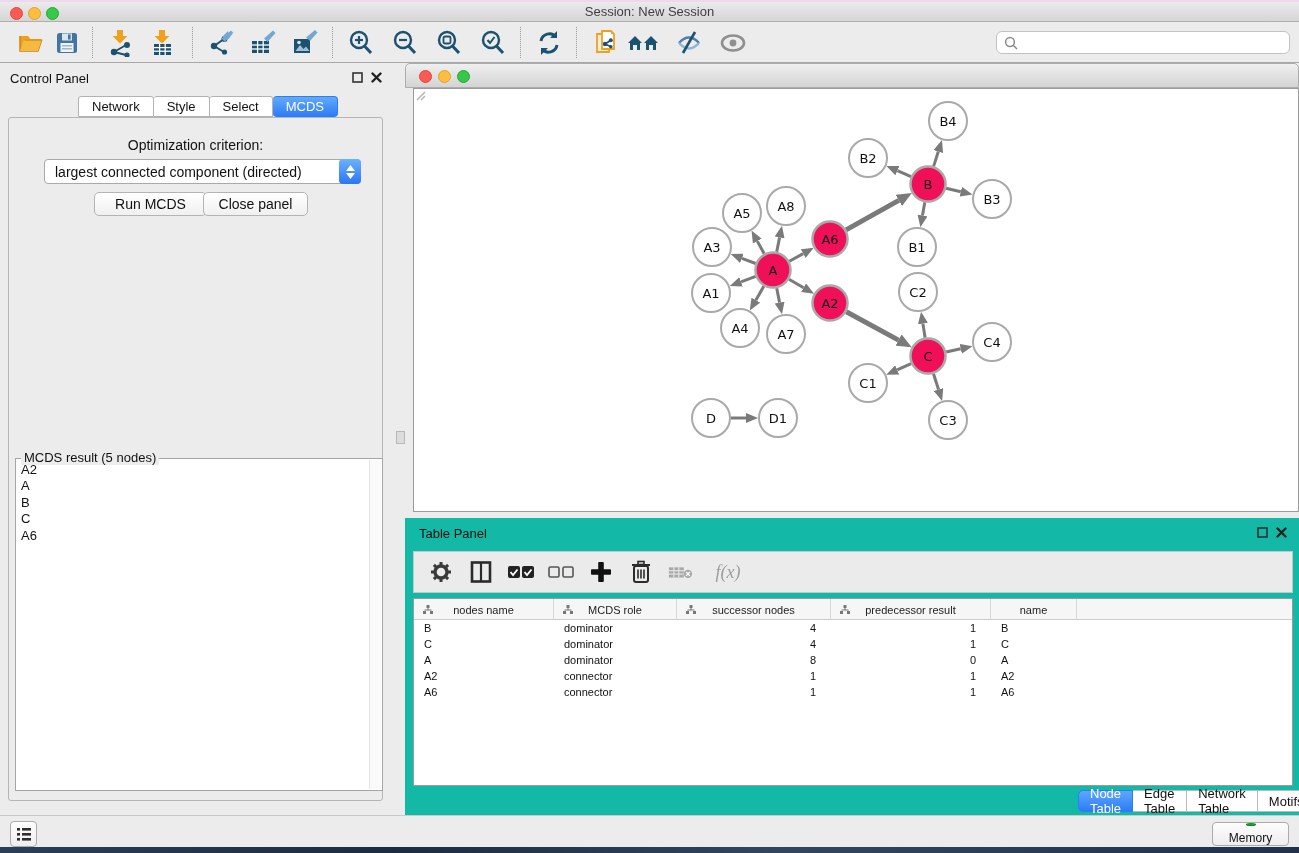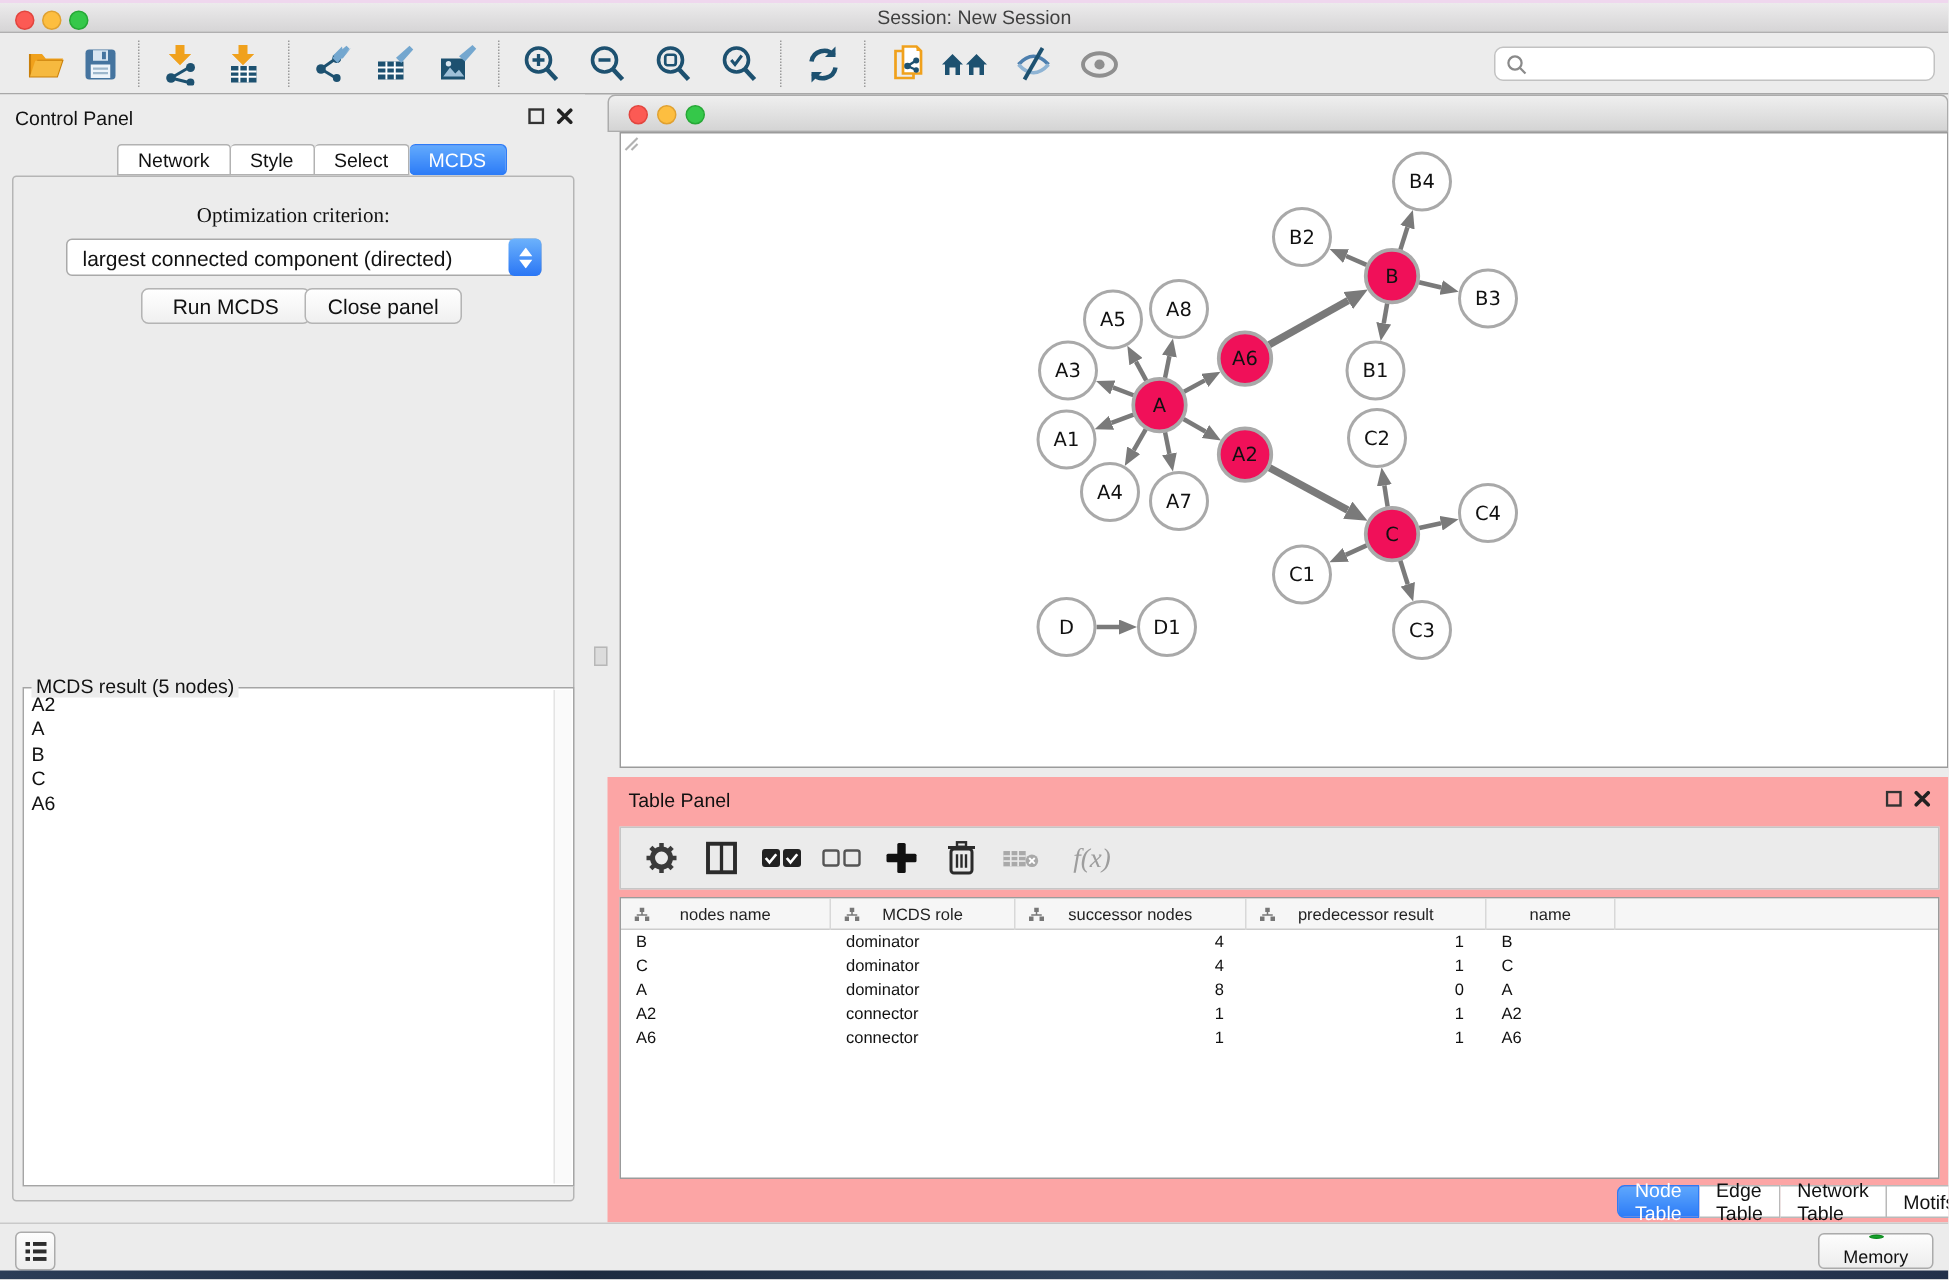--- a/index.html
+++ b/index.html
@@ -38,21 +38,21 @@
   .panel-title { position:absolute; left:10px; top:8px; font-size:13px; color:#111; }
   .panel-icons { position:absolute; right:8px; top:9px; display:flex; gap:8px; }
   .cp-tabs { position:absolute; left:78px; top:33px; display:flex; }
   .cp-tab {
     height:21px; padding:0 13px; font-size:13px; color:#111; background:#fff;
     border:1px solid #b2b2b2; border-left:none; display:flex; align-items:center; border-radius:3px 3px 0 0;
   }
   .cp-tab:first-child { border-left:1px solid #b2b2b2; }
   .cp-tab.active { background:linear-gradient(#62aafd,#2d7cf7); color:#fff; border-color:#2d7cf7; border-radius:4px; }
   .cp-content { position:absolute; left:8px; top:54px; width:375px; height:684px; border:1px solid #b5b5b5; border-radius:3px; background:#ececec; }
-  .opt-label { position:absolute; left:0; right:0; top:19px; text-align:center; font-size:14px; color:#111;font-family:Liberation Serif, serif; }
+  .opt-label { position:absolute; left:0; right:0; top:19px; text-align:center; font-size:14px; color:#111; }
   .criterion {
     position:absolute; left:35px; top:41px; width:317px; height:25px;
     background:#fff; border:1px solid #a9a9a9; border-radius:4px;
     font-size:14px; color:#111; display:flex; align-items:center; padding-left:10px;
   }
   .criterion .stepper {
     position:absolute; right:-1px; top:-1px; width:22px; height:25px; border-radius:4px;
     background:linear-gradient(#6cb2fc,#2a76f5); display:flex; flex-direction:column; align-items:center; justify-content:center; gap:2px;
   }
   .aquabtn {
@@ -75,21 +75,21 @@
   }
   .net-titlebar .title { position:absolute; left:0; right:0; top:5px; text-align:center; font-size:13px; color:#333; }
   .net-titlebar .tl { top:6px; }
   .net-canvas { position:absolute; left:8px; top:25px; width:1286px; height:487px; }
   .canvas-inner { position:absolute; left:0; top:0; width:886px; height:424px; background:#fff; border:1px solid #9b9b9b; }
   .net-canvas svg { position:absolute; left:0; top:0; }
   .node-label { font-family:"DejaVu Sans",sans-serif; font-size:13px; fill:#111; }
   .hsplit-handle { position:absolute; left:441px; top:449px; width:10px; height:6px; background:#cfcfcf; border:1px solid #b3b3b3; }
   .resize-grip { position:absolute; right:11px; top:437px; width:12px; height:12px; }
   
-  .table-panel { position:absolute; left:405px; top:518px; width:894px; height:297px; background:#fca5a5; }
+  .table-panel { position:absolute; left:405px; top:518px; width:894px; height:297px; background:#14b8a6; }
   .tp-toolbar {
     position:absolute; left:8px; top:33px; width:880px; height:42px;
     background:#ebebeb; border:1px solid #c6c6c6; display:flex; align-items:center; gap:14px; padding-left:14px;
   }
   .tp-tbtn { width:26px; height:26px; display:flex; align-items:center; justify-content:center; }
   .fx { font-family:"Liberation Serif",serif; font-style:italic; font-size:18px; color:#9d9d9d; }
   .node-table { position:absolute; left:8px; top:80px; width:880px; height:188px; background:#fff; border:1px solid #9b9b9b; overflow:hidden; }
   .thead { display:flex; height:21px; background:#f6f6f6; border-bottom:1px solid #cccccc; }
   .th { position:relative; height:21px; border-right:1px solid #d8d8d8; display:flex; align-items:center; justify-content:center; font-size:11px; color:#222; }
   .th .hier { position:absolute; left:9px; top:6px; }

